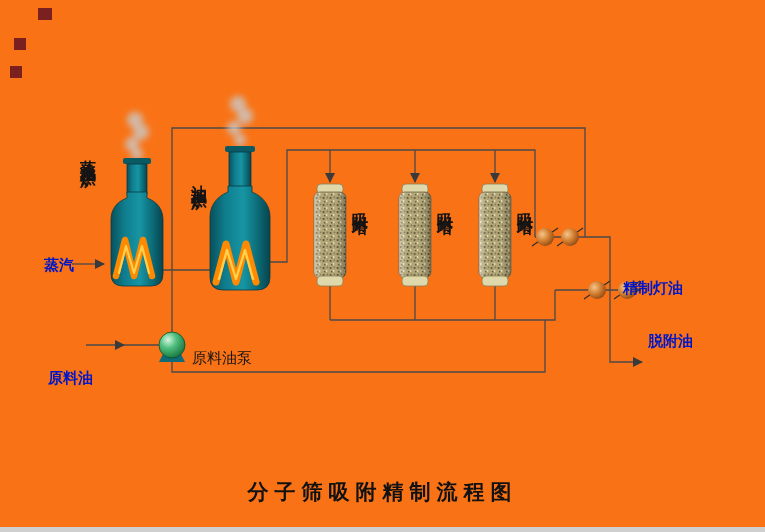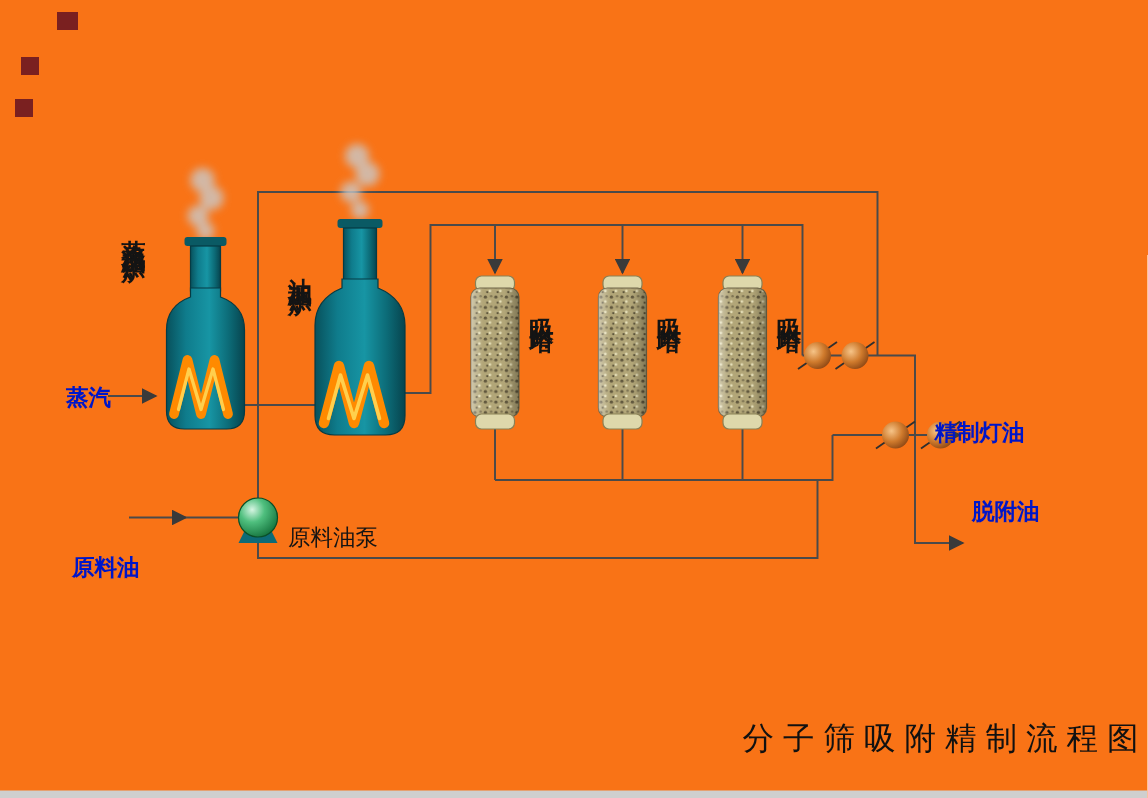--- a/index.html
+++ b/index.html
@@ -3,22 +3,22 @@
 <meta charset="utf-8">
 <style>
   html,body{margin:0;padding:0;background:#ffffff;}
   #stage{position:relative;width:765px;height:532px;background:#f97316;overflow:hidden;
          font-family:"Liberation Serif",serif;}
   .marker{position:absolute;background:#7a2020;}
   .vlabel{position:absolute;writing-mode:vertical-rl;text-orientation:upright;
           font-weight:bold;font-size:16px;letter-spacing:3px;color:#141414;line-height:1;}
   .blabel{position:absolute;font-weight:bold;font-size:15px;color:#0016c8;white-space:nowrap;}
   .klabel{position:absolute;font-weight:normal;font-size:15px;color:#141414;white-space:nowrap;}
-  .title{position:absolute;left:0;top:478px;width:100%;text-align:right;
-         font-weight:normal;font-size:21px;letter-spacing:6px;color:#111;}
+  .title{position:absolute;left:0;top:478px;width:100%;text-align:center;
+         font-weight:bold;font-size:21px;letter-spacing:6px;color:#111;}
   .bottombar{position:absolute;left:0;bottom:0;width:100%;height:5px;background:#cfcfcf;}
   svg{position:absolute;left:0;top:0;}
 </style>
 </head>
 <body>
 
 <div id="stage">
 
   <div class="marker" style="left:38px;top:8px;width:14px;height:12px;"></div>
   <div class="marker" style="left:14px;top:38px;width:12px;height:12px;"></div>

